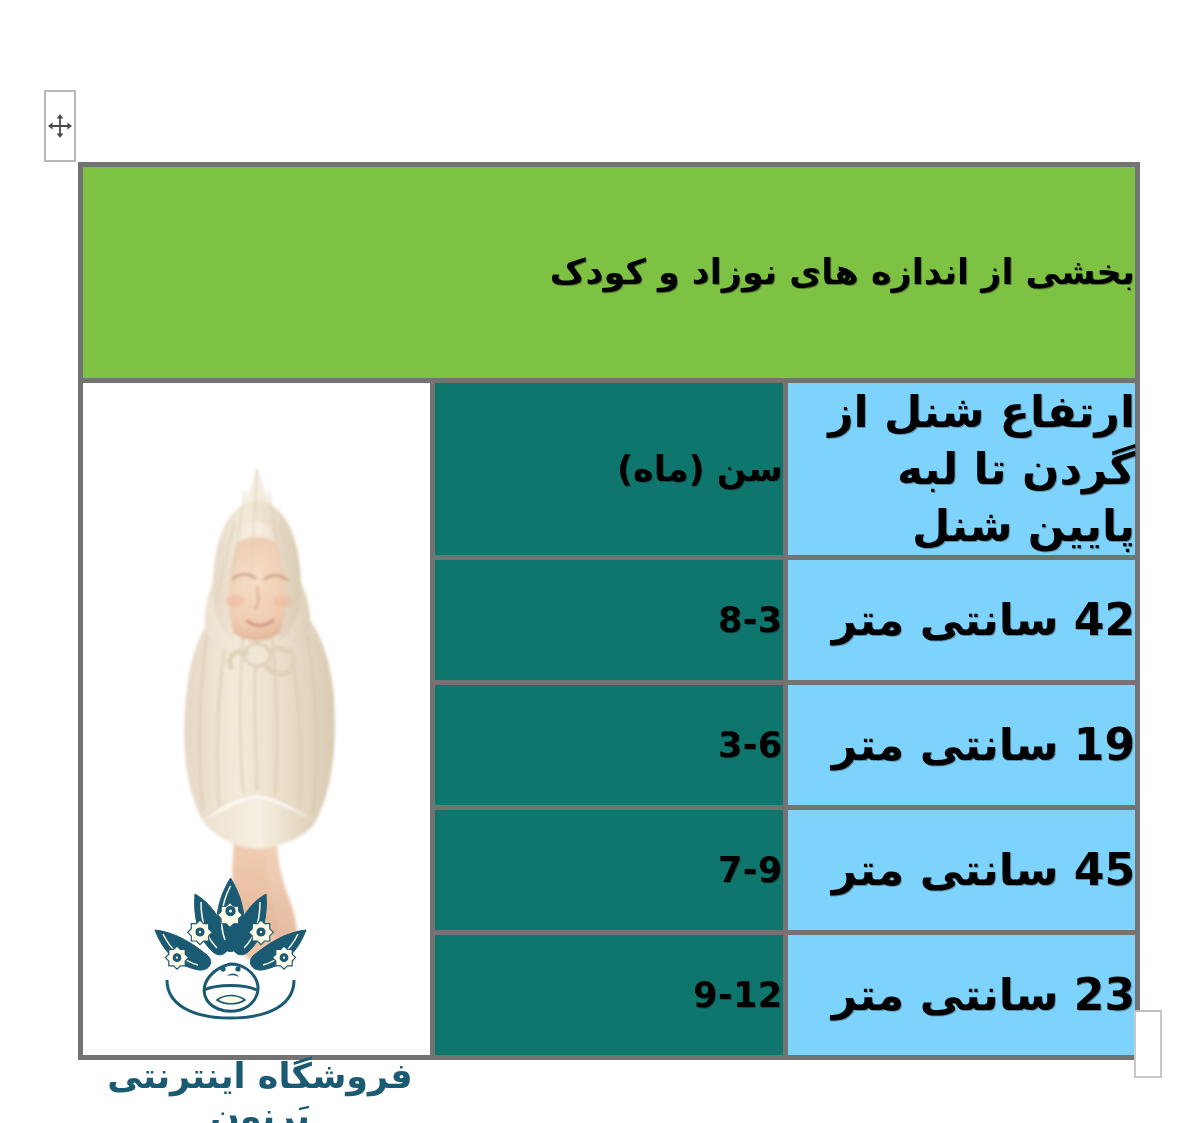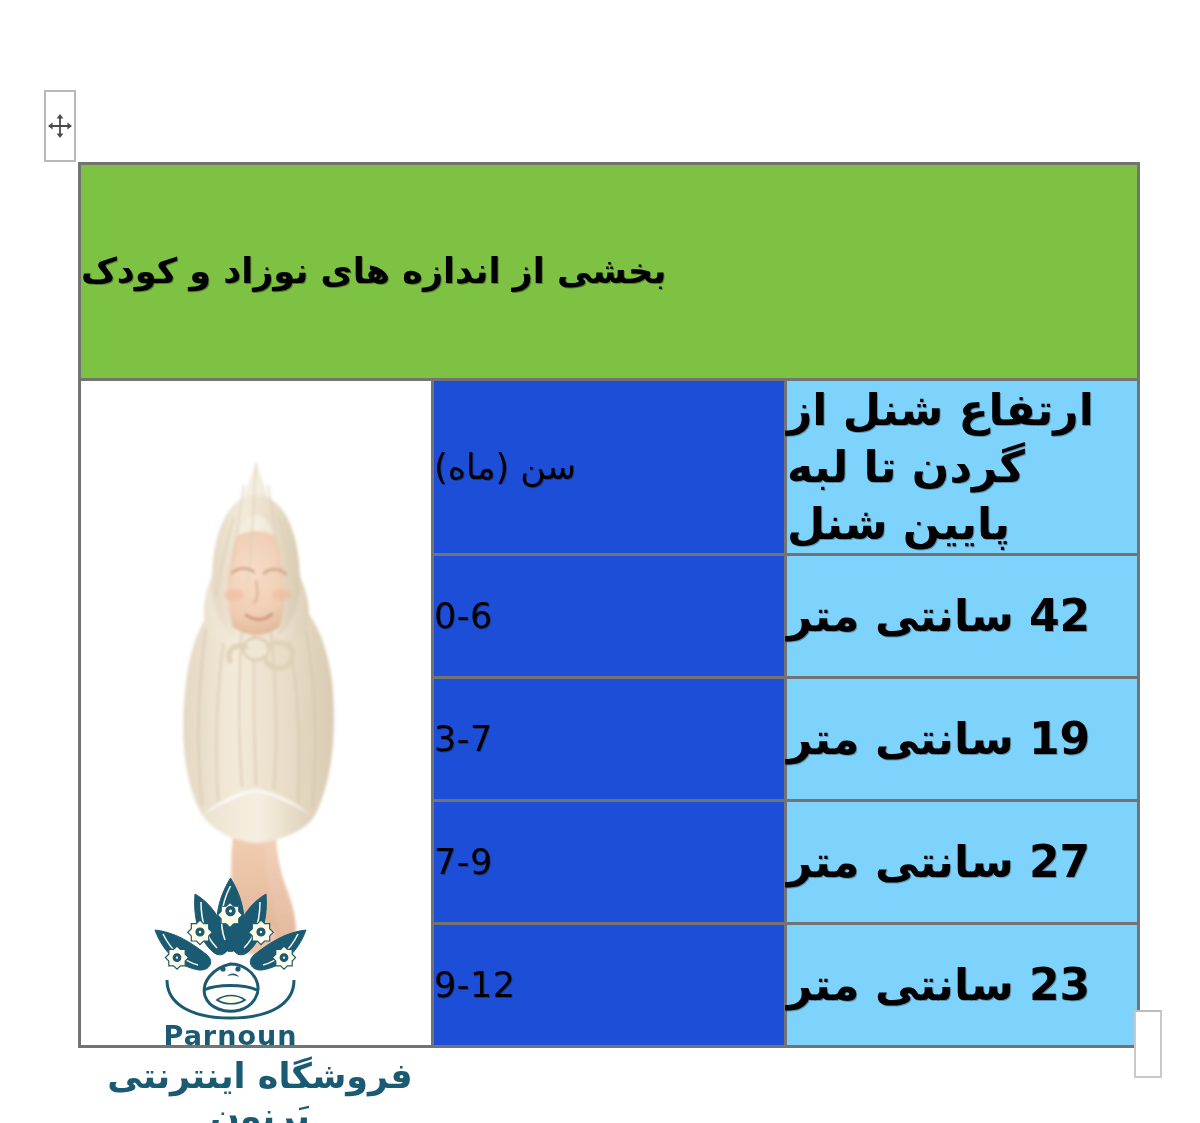--- a/index.html
+++ b/index.html
@@ -49,24 +49,24 @@
   .size-table {
     position: absolute;
     left: 78px;
     top: 162px;
     width: 1062px;
     border-collapse: collapse;
     table-layout: fixed;
     direction: rtl;
   }
   .size-table td {
-    border: 3px solid #737373;
+    border: 5px solid #737373;
     padding: 0;
     vertical-align: middle;
-    text-align: left;
+    text-align: right;
     color: #000000;
   }
 
   .title-cell {
     background: #7DC242;
     height: 216px;
     font-size: 35px;
     font-weight: bold;
     line-height: 1.25;
     padding-bottom: 26px;
@@ -79,23 +79,23 @@
   .col-photo  { width: 323px; }
 
   .cell-height {
     background: #7dd3fc;
     font-size: 44px;
     font-weight: bold;
     line-height: 1.3;
     text-shadow: 1px 1px 0 rgba(0,0,0,0.3);
   }
   .cell-age {
-    background: #1d4ed8;
+    background: #0f766e;
     font-size: 35px;
-    font-weight: normal;
+    font-weight: bold;
     letter-spacing: 0.5px;
     text-shadow: 1px 1px 0 rgba(0,0,0,0.3);
   }
   .head-row td { height: 130px; }
   .data-row td { height: 120px; }
 
   .cell-photo {
     background: #ffffff;
     padding: 0;
   }
@@ -263,28 +263,28 @@
               <path d="M162 212 C178 206 190 214 186 226 C182 238 166 238 160 228" fill="none" stroke="#ded1b8" stroke-width="5" stroke-linecap="round"></path>
               <path d="M140 214 C128 210 120 218 124 228" fill="none" stroke="#ded1b8" stroke-width="5" stroke-linecap="round"></path>
             </g>
           </svg>
         </div>
       </td>
     </tr>
 
     <tr class="data-row">
       <td class="cell-height">42 سانتی متر</td>
-      <td class="cell-age">0-6</td>
+      <td class="cell-age">8-3</td>
     </tr>
     <tr class="data-row">
       <td class="cell-height">19 سانتی متر</td>
-      <td class="cell-age">3-7</td>
+      <td class="cell-age">3-6</td>
     </tr>
     <tr class="data-row">
-      <td class="cell-height">27 سانتی متر</td>
+      <td class="cell-height">45 سانتی متر</td>
       <td class="cell-age">7-9</td>
     </tr>
     <tr class="data-row">
       <td class="cell-height">23 سانتی متر</td>
       <td class="cell-age">9-12</td>
     </tr>
   </tbody>
 </table>
 
 <div class="watermark">
@@ -335,18 +335,17 @@
         <path d="M61 118 C74 112 101 112 114 118"></path>
       </g>
       <g fill="#1B5A73">
         <circle cx="80" cy="97" r="2.6"></circle>
         <circle cx="95" cy="97" r="2.6"></circle>
         <path d="M84 104 C88 100 94 101 96 105 C92 103 88 103 84 104 Z"></path>
       </g>
       <path d="M74 128 C82 122 94 122 102 128 C94 133 82 133 74 128 Z" fill="#FFFDE8" stroke="#1B5A73" stroke-width="1.6"></path>
     </svg>
   </span>
-  <div class="wm-word">Parnoun</div>
 </div>
 
 <div class="shop-caption">فروشگاه اینترنتی پَرنون</div>
 
 <div class="resize-handle"></div>
 
 </body></html>

